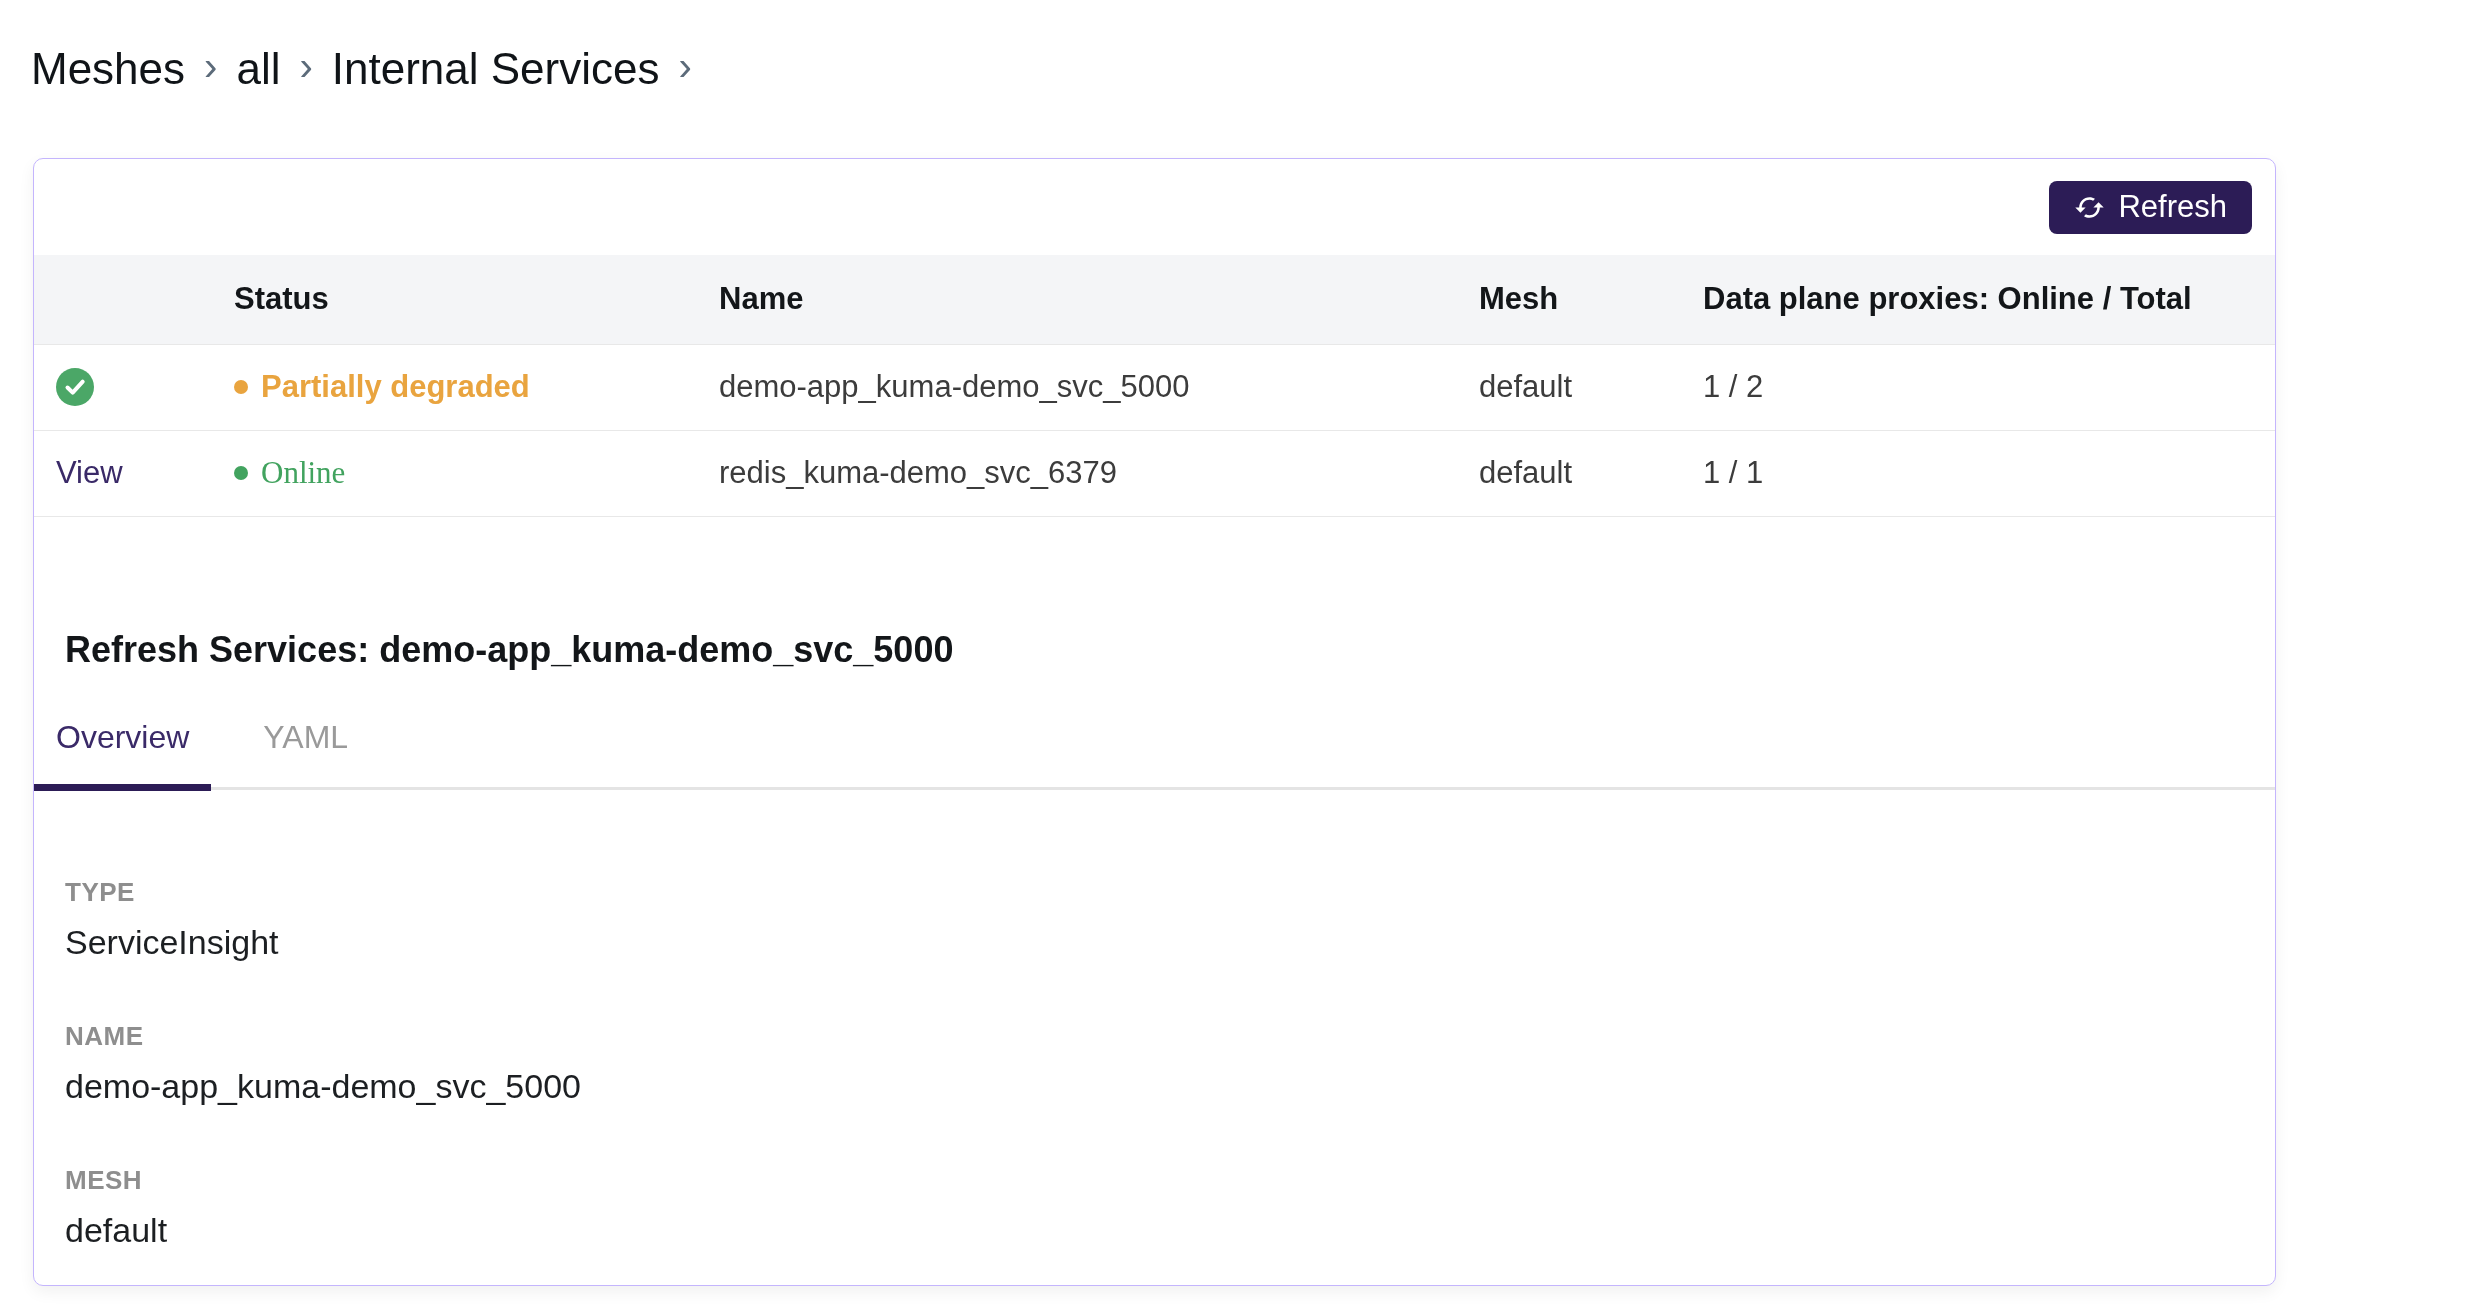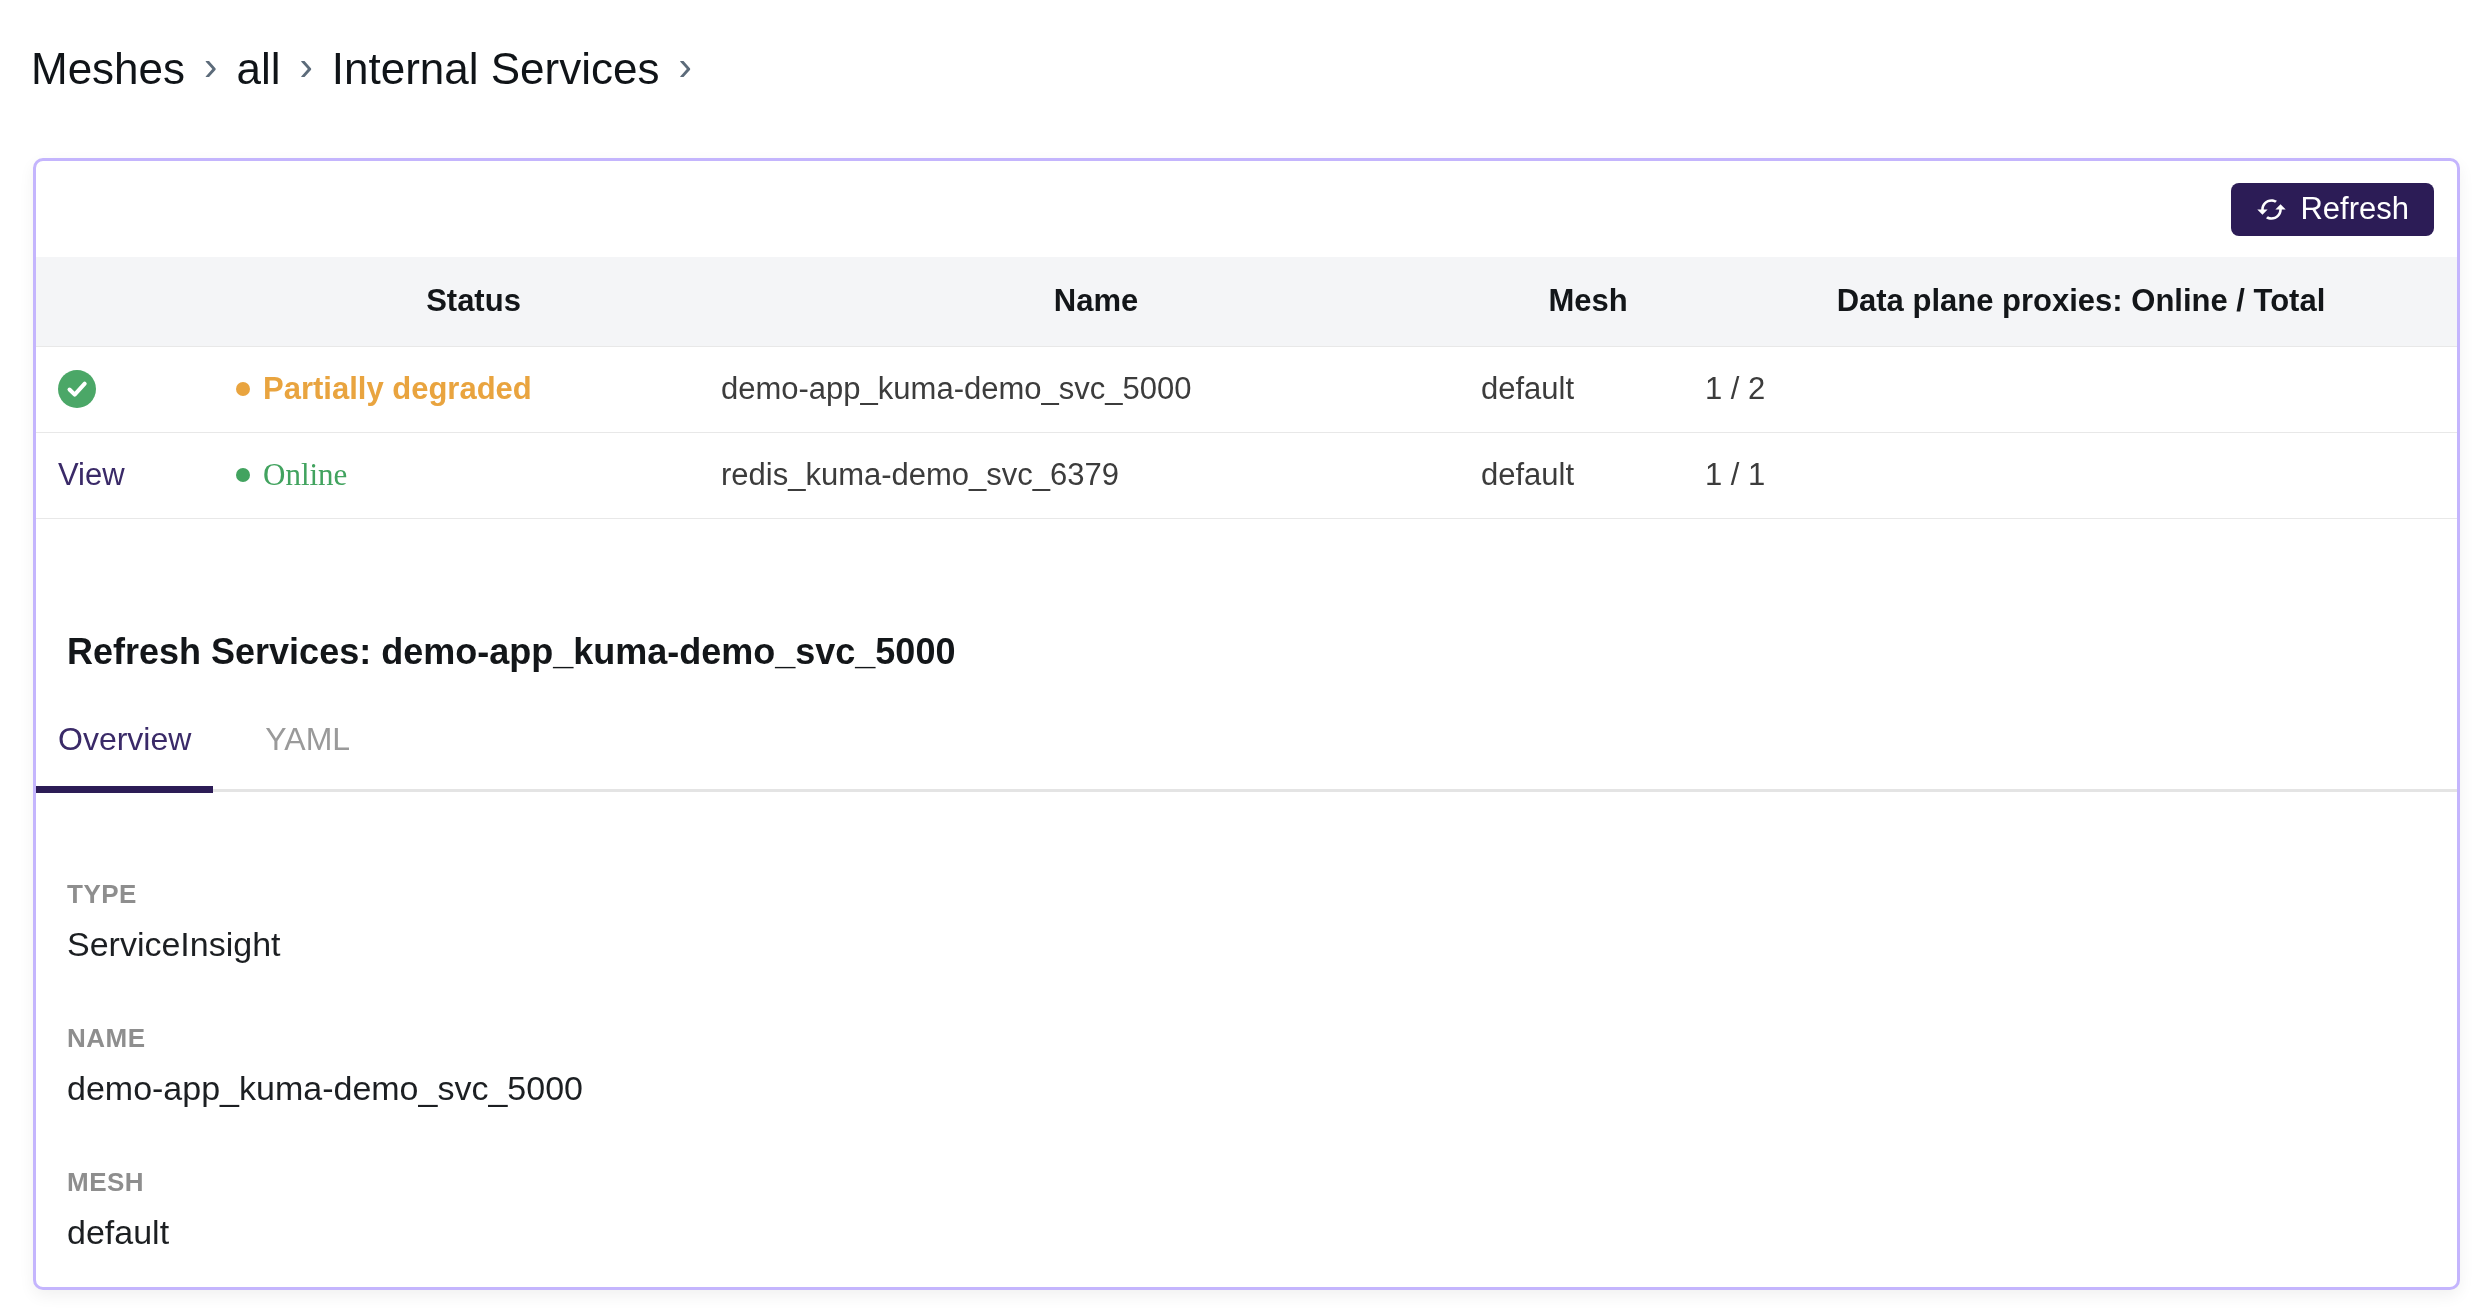--- a/index.html
+++ b/index.html
@@ -20,23 +20,23 @@
   }
   .breadcrumb a { color:#101418; text-decoration:none; cursor:pointer; }
   .breadcrumb .sep {
     color:#5c6b7a; font-size:40px;
     margin:0 19px; transform:translateY(-3px);
   }
 
   
   .card {
     margin:62px 30px 0 33px;
-    width:2427px;
+    width:2243px;
     background:#fff;
-    border:3px solid #c4b5fd;
+    border:1px solid #c4b5fd;
     border-radius:10px;
     box-shadow:0 6px 16px rgba(0,0,0,0.06);
   }
 
   
   .toolbar {
     height:96px;
     display:flex; align-items:center; justify-content:flex-end;
     padding-right:23px;
   }
@@ -48,21 +48,21 @@
     font-family:inherit; font-size:31px; font-weight:500;
     cursor:pointer;
   }
   .refresh-btn svg { width:31px; height:31px; }
 
   
   table { width:100%; border-collapse:collapse; table-layout:fixed; }
   col.c0{width:190px;} col.c1{width:485px;} col.c2{width:760px;} col.c3{width:224px;}
   thead tr { background:#f4f5f7; height:89px; }
   th {
-    text-align:center; vertical-align:middle;
+    text-align:left; vertical-align:middle;
     font-size:31px; font-weight:700; color:#131619;
     padding-left:10px;
   }
   th.first, td.first { padding-left:22px; }
   tbody tr { height:86px; border-top:1px solid #e8e8e8; }
   tbody tr:last-child { border-bottom:1px solid #e8e8e8; }
   td { vertical-align:middle; font-size:31px; color:#3c3c3c; padding-left:10px; }
   td.action a { color:#3a2a68; text-decoration:none; font-weight:500; cursor:pointer; }
   .check-badge { display:inline-block; width:38px; height:38px; vertical-align:middle; }
   .status-cell { display:flex; align-items:center; gap:13px; }

